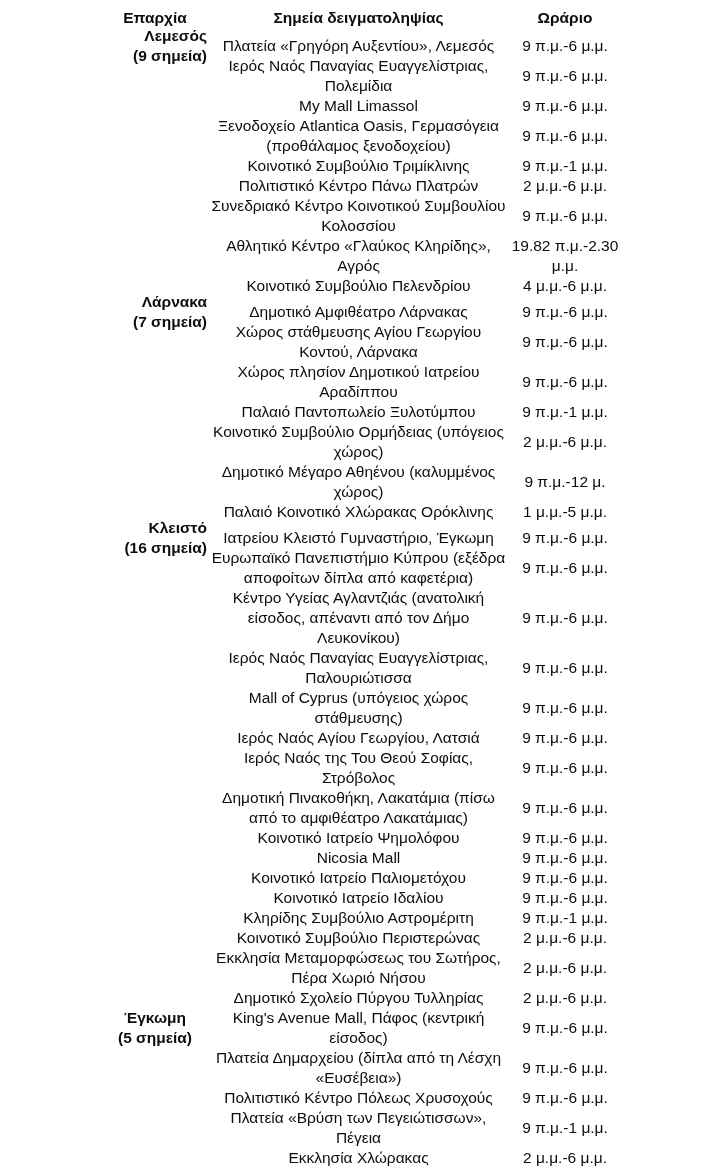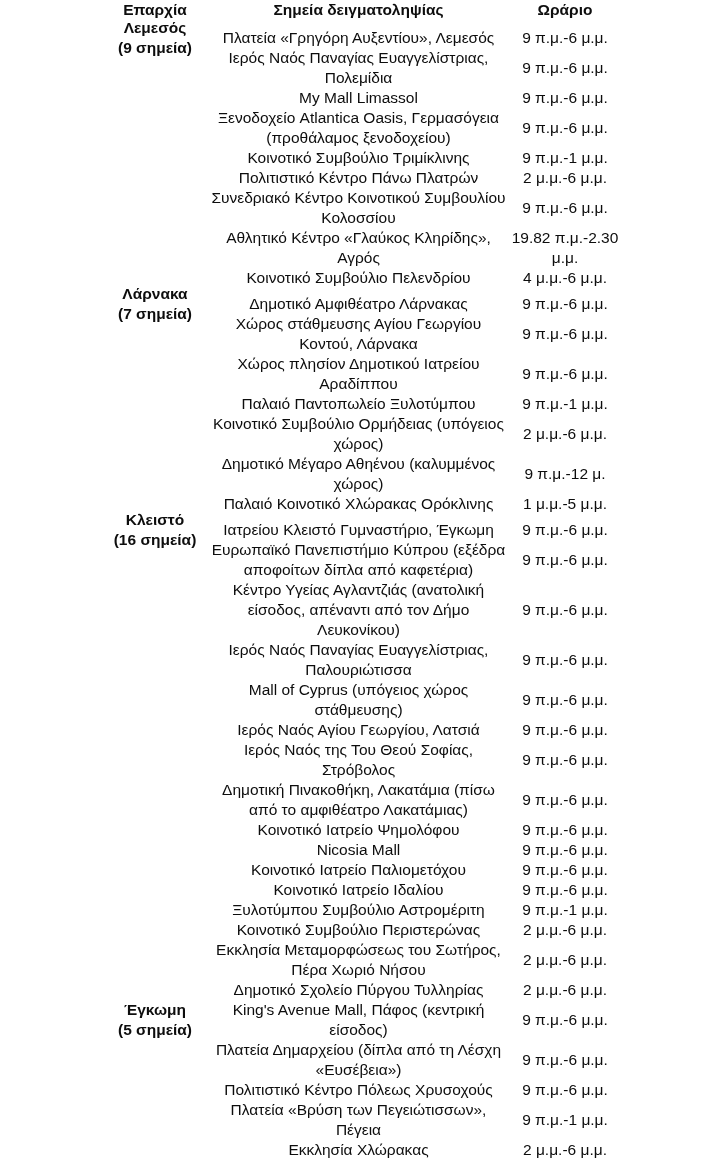--- a/index.html
+++ b/index.html
@@ -7,21 +7,21 @@
     width: 713px; height: 1168px;
     background: #ffffff;
     overflow: hidden;
   }
   body {
     font-family: "Liberation Sans", sans-serif;
     font-size: 15.5px;
     line-height: 20px;
     color: #0d0d0d;
   }
-  .wrap { }
+  .wrap { padding-top: 8px; }
   table.sampling {
     border-collapse: collapse;
     table-layout: fixed;
     margin-left: 103px;
     border: none;
   }
   col.c-prov { width: 104px; }
   col.c-loc  { width: 303px; }
   col.c-sch  { width: 110px; }
   th, td {
@@ -35,21 +35,21 @@
     padding-bottom: 8px;
     white-space: nowrap;
   }
   td.loc, td.sch { white-space: pre-line; }
   tbody.gap tr.first td { padding-top: 6px; }
   td.province {
     vertical-align: top;
     font-weight: bold;
   }
   .prov-label { line-height: 20px; }
-  .prov-label.nudge { margin-top: -10px; }
+  .prov-label.nudge { margin-top: -10px; text-align: right; }
   .prov-label span { display: block; }
 </style>
 </head>
 <body>
 
 <div class="wrap">
   <table class="sampling">
     <colgroup>
       <col class="c-prov">
       <col class="c-loc">
@@ -207,21 +207,21 @@
         </tr>
         <tr>
           <td class="loc">Κοινοτικό Ιατρείο Παλιομετόχου</td>
           <td class="sch">9 π.μ.-6 μ.μ.</td>
         </tr>
         <tr>
           <td class="loc">Κοινοτικό Ιατρείο Ιδαλίου</td>
           <td class="sch">9 π.μ.-6 μ.μ.</td>
         </tr>
         <tr>
-          <td class="loc">Ξυλοτύμπου Συμβούλιο Αστρομέριτη</td>
+          <td class="loc">Κληρίδης Συμβούλιο Αστρομέριτη</td>
           <td class="sch">9 π.μ.-1 μ.μ.</td>
         </tr>
         <tr>
           <td class="loc">Κοινοτικό Συμβούλιο Περιστερώνας</td>
           <td class="sch">2 μ.μ.-6 μ.μ.</td>
         </tr>
         <tr>
           <td class="loc">Εκκλησία Μεταμορφώσεως του Σωτήρος,
 Πέρα Χωριό Νήσου</td>
           <td class="sch">2 μ.μ.-6 μ.μ.</td>

